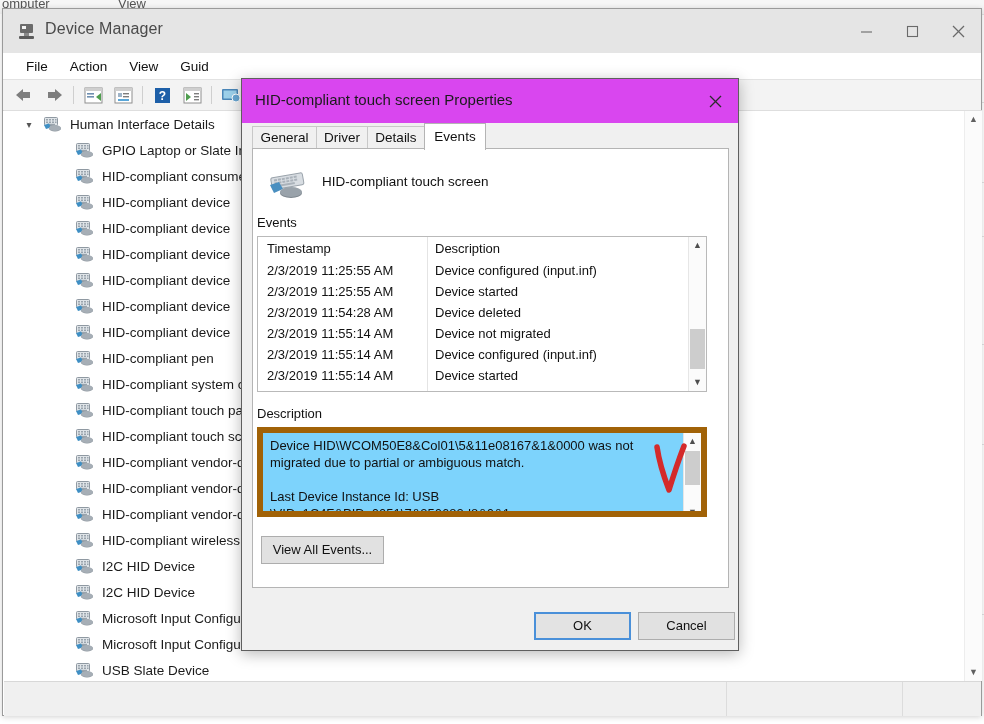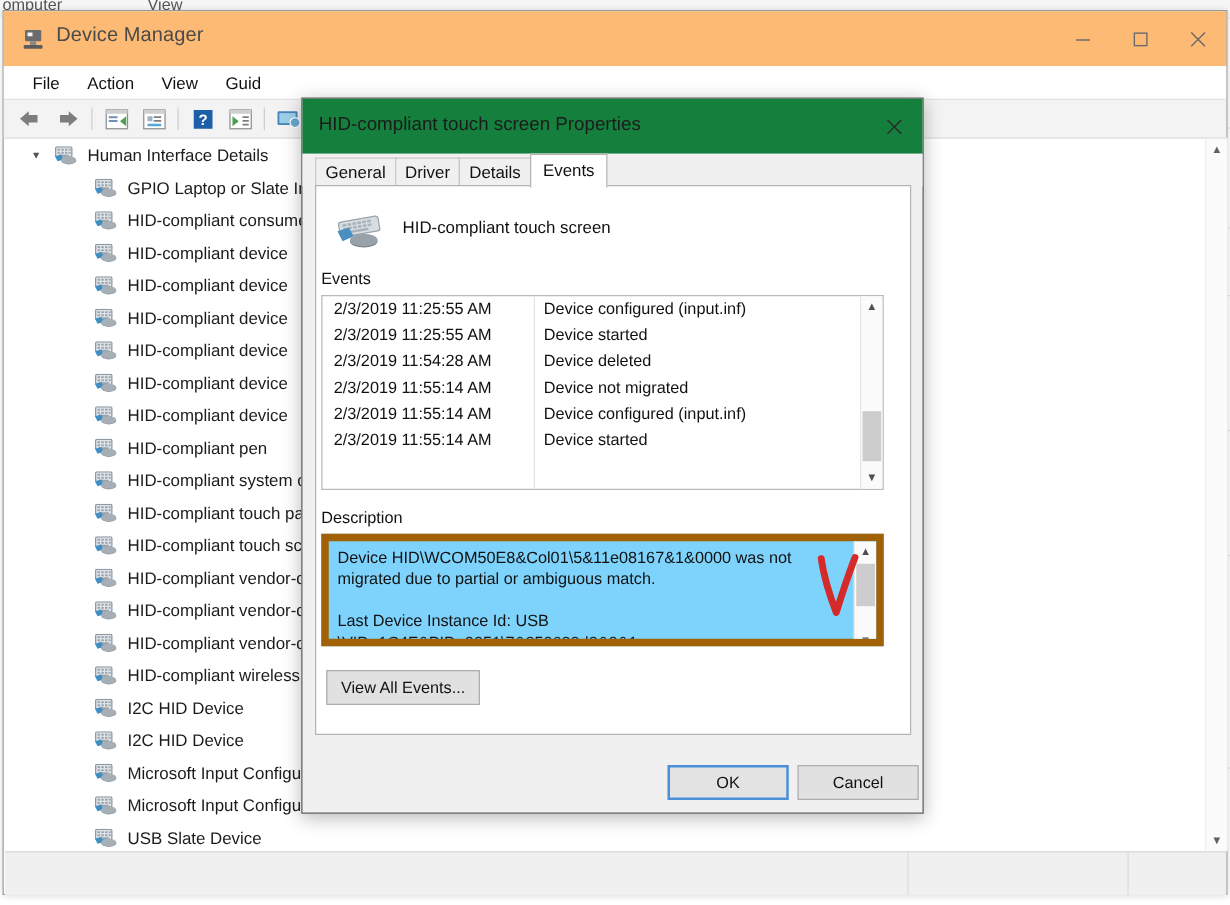--- a/index.html
+++ b/index.html
@@ -44,21 +44,21 @@
     position:absolute;left:1px;width:15px;background:#cdcdcd;
   }
 
   
   .dm{
     position:absolute;left:2px;top:8px;width:980px;height:708px;
     background:#ffffff;border:1px solid #9a9a9a;box-sizing:border-box;
     box-shadow:0 1px 6px rgba(0,0,0,.18);
   }
   .dm-title{
-    position:relative;height:44px;background:#fdba74;padding-left:28px;
+    position:relative;height:44px;background:#e5e5e5;padding-left:28px;
   }
   .dm-icon{
     position:absolute;left:14px;top:13px;width:19px;height:19px;
   }
   .dm-title-text{
     position:absolute;left:42px;top:11px;font-size:16px;color:#4a4a4a;
     font-weight:400;letter-spacing:.1px;
   }
   .wbtns{position:absolute;right:0;top:0;height:44px;display:flex;}
   .wbtn{
@@ -113,21 +113,21 @@
   }
   .dm-status .div{position:absolute;top:0;width:1px;height:34px;background:#dcdcdc;}
 
   
   .dlg{
     position:absolute;left:241px;top:78px;width:498px;height:573px;
     background:#f0f0f0;border:1px solid #5f5f5f;box-sizing:border-box;
     box-shadow:0 3px 14px rgba(0,0,0,.28);
   }
   .dlg-title{
-    position:relative;height:44px;background:#15803d;
+    position:relative;height:44px;background:#d946ef;
   }
   .dlg-title-text{
     position:absolute;left:13px;top:12px;font-size:15px;color:#1b1b1b;
   }
   .dlg-close{
     position:absolute;right:0;top:0;width:45px;height:44px;
     display:flex;align-items:center;justify-content:center;
   }
 
   .tabs{
@@ -890,20 +890,24 @@
       <ellipse cx="25" cy="24" rx="11" ry="5" fill="#7c858d"></ellipse>
       <ellipse cx="25" cy="23" rx="11" ry="5" fill="#99a2aa"></ellipse>
     </svg>
     <div class="dev-name">HID-compliant touch screen</div>
 
     <div class="sec-label" style="left:4px;top:66px;">Events</div>
 
     <div class="listbox" style="left:4px;top:87px;width:450px;height:156px;">
       <div class="lb-vdiv"></div>
       <div class="lb-inner" id="events-inner">
+        <div class="lb-head">
+          <div class="h1">Timestamp</div>
+          <div class="h2">Description</div>
+        </div>
       <div class="ev">
             <div class="c1">2/3/2019 11:25:55 AM</div>
             <div class="c2">Device configured (input.inf)</div>
           </div>
           <div class="ev">
             <div class="c1">2/3/2019 11:25:55 AM</div>
             <div class="c2">Device started</div>
           </div>
           <div class="ev">
             <div class="c1">2/3/2019 11:54:28 AM</div>

